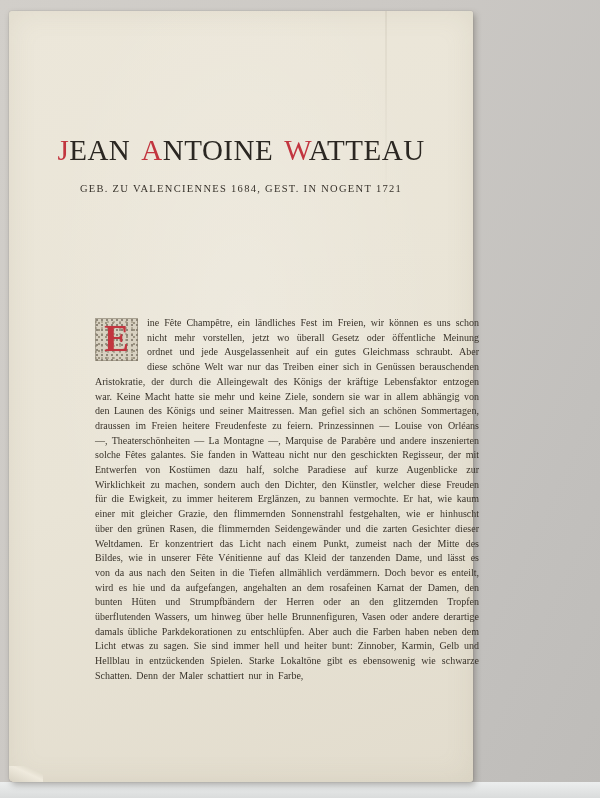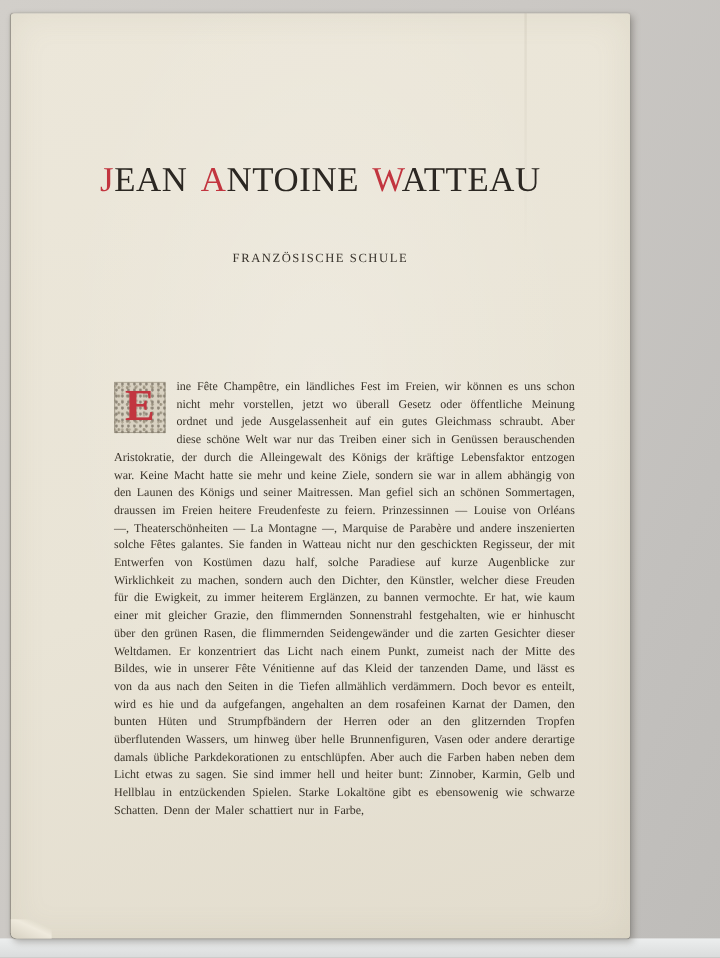--- a/index.html
+++ b/index.html
@@ -16,21 +16,21 @@
   }
   .scene{
     position:relative;width:600px;height:798px;
     background:linear-gradient(115deg,#d2cfca 0%,#cbc8c4 45%,#c2c0bd 80%,#bebcb9 100%);
   }
   .scene::after{ 
     content:"";position:absolute;left:0;right:0;bottom:0;height:16px;
     background:linear-gradient(180deg,#eceeee 0%,#dadcdc 100%);
   }
   .paper{
-    position:absolute;left:9px;top:11px;width:516px;height:771px;
+    position:absolute;left:9px;top:11px;width:464px;height:771px;
     background:
       radial-gradient(ellipse at 50% 40%, rgba(255,255,255,0.18) 0%, rgba(255,255,255,0) 60%),
       linear-gradient(160deg,#ece7da 0%,var(--paper) 55%,#e2dccd 100%);
     border-radius:3px 2px 3px 5px;
     box-shadow:
       2px 3px 6px rgba(60,55,45,0.35),
       0 0 1px rgba(90,85,70,0.6),
       inset 0 0 28px rgba(150,140,115,0.14);
     z-index:2;
   }
@@ -88,21 +88,21 @@
 <body>
 
 <div class="scene">
   <div class="paper">
     <div class="crease"></div>
 
     <div class="title">
       <span class="word"><span class="accent">J</span><span>EAN</span></span><span class="word"><span class="accent">A</span><span>NTOINE</span></span><span class="word"><span class="accent">W</span><span>ATTEAU</span></span>
     </div>
 
-    <div class="subline sub2">FRANZÖSISCHE SCHULE</div>
+    <div class="subline sub1">GEB. ZU VALENCIENNES 1684, GEST. IN NOGENT 1721</div>
 
 
     <div class="essay">
       <span class="dropcap">
           <span class="letter">E</span>
         </span><span>ine Fête Champêtre, ein ländliches Fest im Freien, wir können es uns schon nicht mehr vorstellen, jetzt wo überall Gesetz oder öffentliche Meinung ordnet und jede Ausgelassenheit auf ein gutes Gleichmass schraubt.  Aber diese schöne Welt war nur das Treiben einer sich in Genüssen berauschenden Aristokratie, der durch die Alleingewalt des Königs der kräftige Lebensfaktor entzogen war.  Keine Macht hatte sie mehr und keine Ziele, sondern sie war in allem abhängig von den Launen des Königs und seiner Maitressen.  Man gefiel sich an schönen Sommertagen, draussen im Freien heitere Freudenfeste zu feiern.  Prinzessinnen — Louise von Orléans —, Theaterschönheiten — La Montagne —, Marquise de Parabère und andere inszenierten solche Fêtes galantes.  Sie fanden in Watteau nicht nur den geschickten Regisseur, der mit Entwerfen von Kostümen dazu half, solche Paradiese auf kurze Augenblicke zur Wirklichkeit zu machen, sondern auch den Dichter, den Künstler, welcher diese Freuden für die Ewigkeit, zu immer heiterem Erglänzen, zu bannen vermochte.  Er hat, wie kaum einer mit gleicher Grazie, den flimmernden Sonnenstrahl festgehalten, wie er hinhuscht über den grünen Rasen, die flimmernden Seidengewänder und die zarten Gesichter dieser Weltdamen.  Er konzentriert das Licht nach einem Punkt, zumeist nach der Mitte des Bildes, wie in unserer Fête Vénitienne auf das Kleid der tanzenden Dame, und lässt es von da aus nach den Seiten in die Tiefen allmählich verdämmern.  Doch bevor es enteilt, wird es hie und da aufgefangen, angehalten an dem rosafeinen Karnat der Damen, den bunten Hüten und Strumpfbändern der Herren oder an den glitzernden Tropfen überflutenden Wassers, um hinweg über helle Brunnenfiguren, Vasen oder andere derartige damals übliche Parkdekorationen zu entschlüpfen.  Aber auch die Farben haben neben dem Licht etwas zu sagen.  Sie sind immer hell und heiter bunt: Zinnober, Karmin, Gelb und Hellblau in entzückenden Spielen.  Starke Lokaltöne gibt es ebensowenig wie schwarze Schatten.  Denn der Maler schattiert nur in Farbe,</span>
     </div>
 
     <div class="corner-fold"></div>
   </div>

